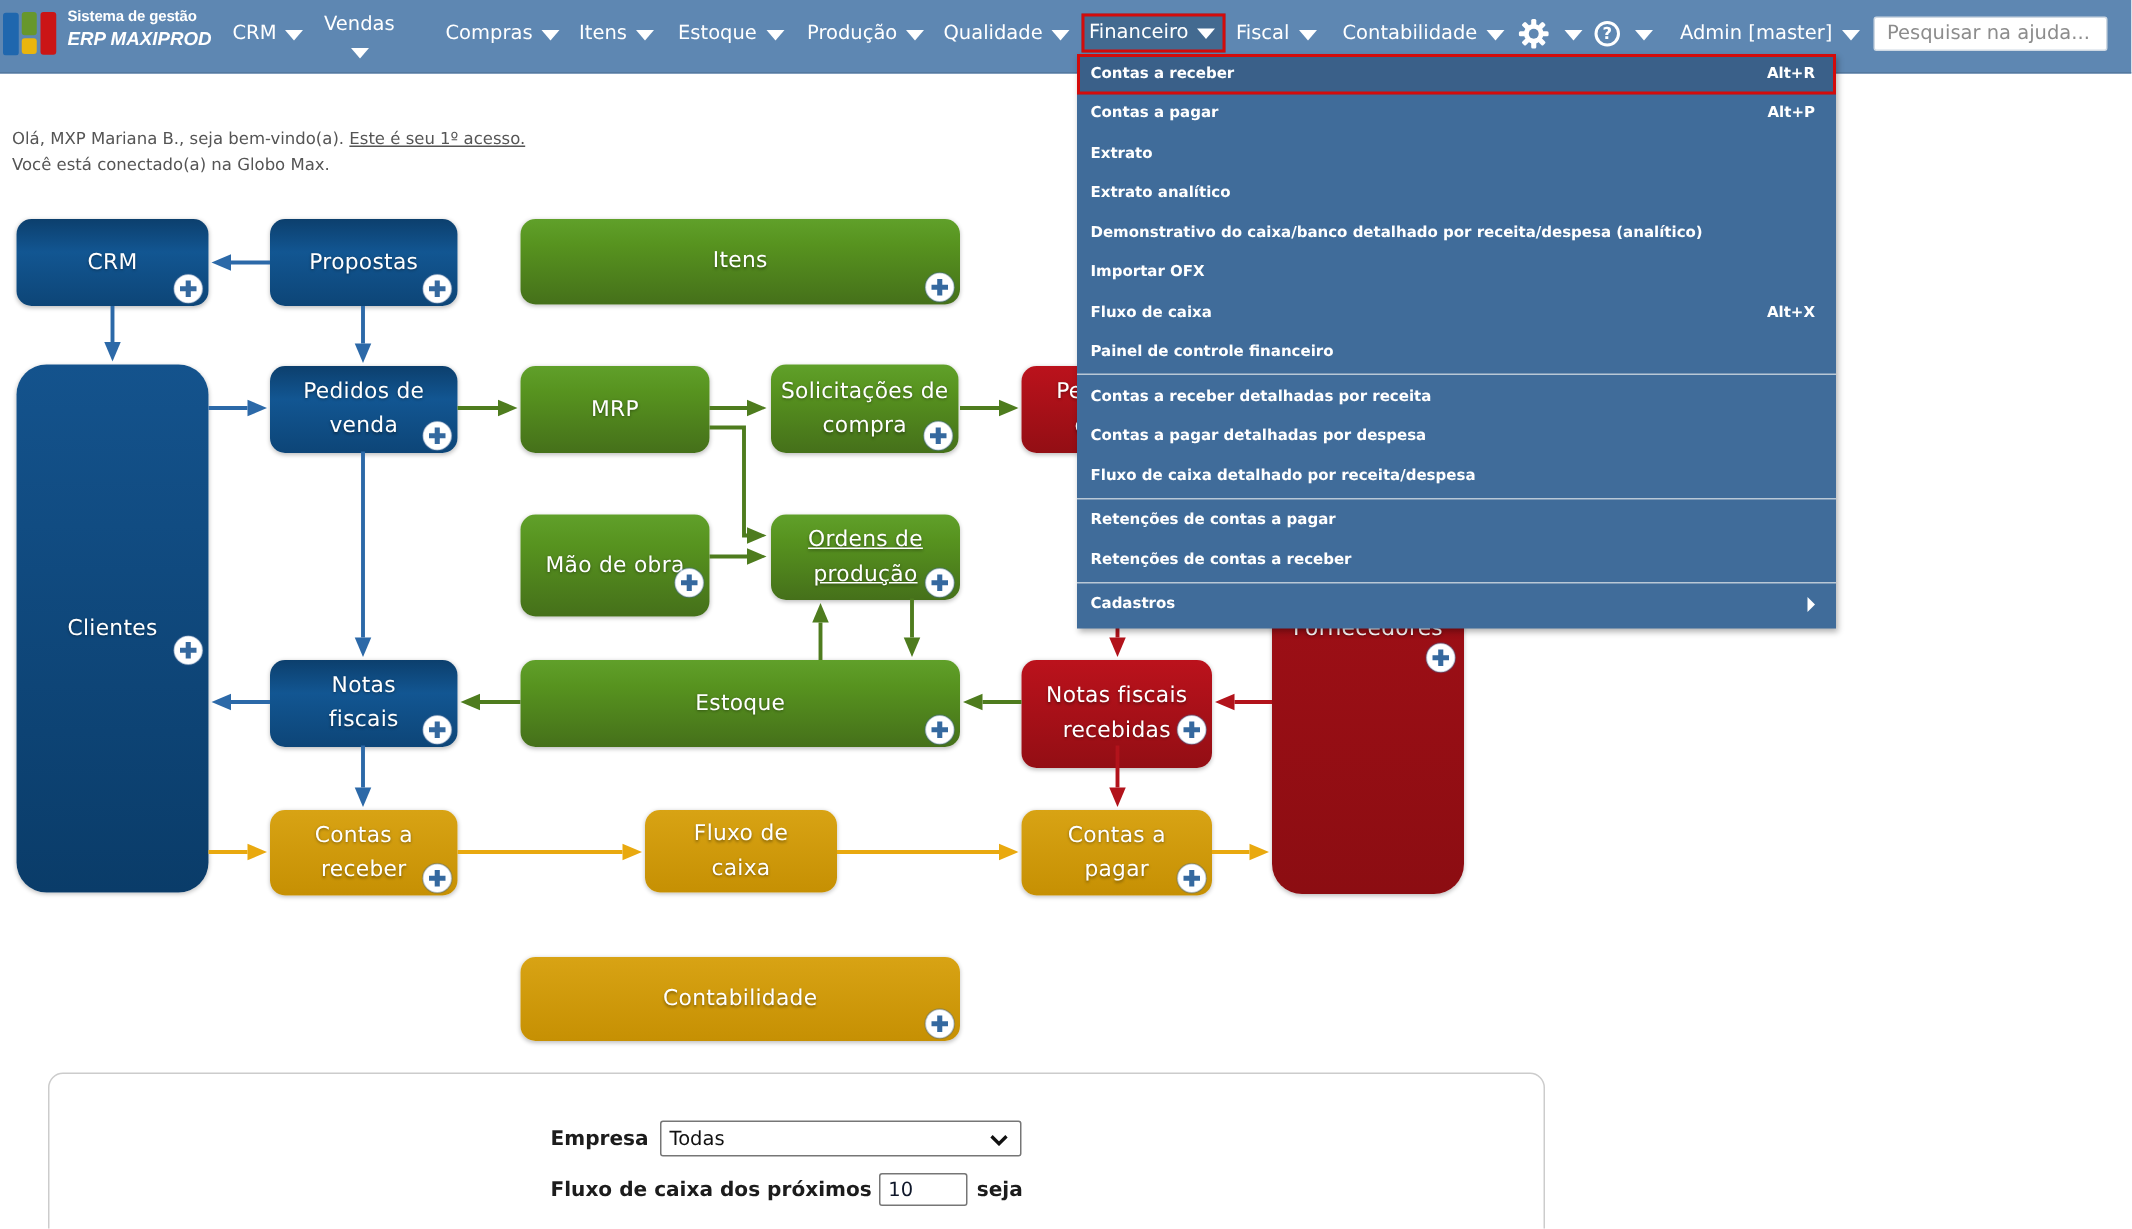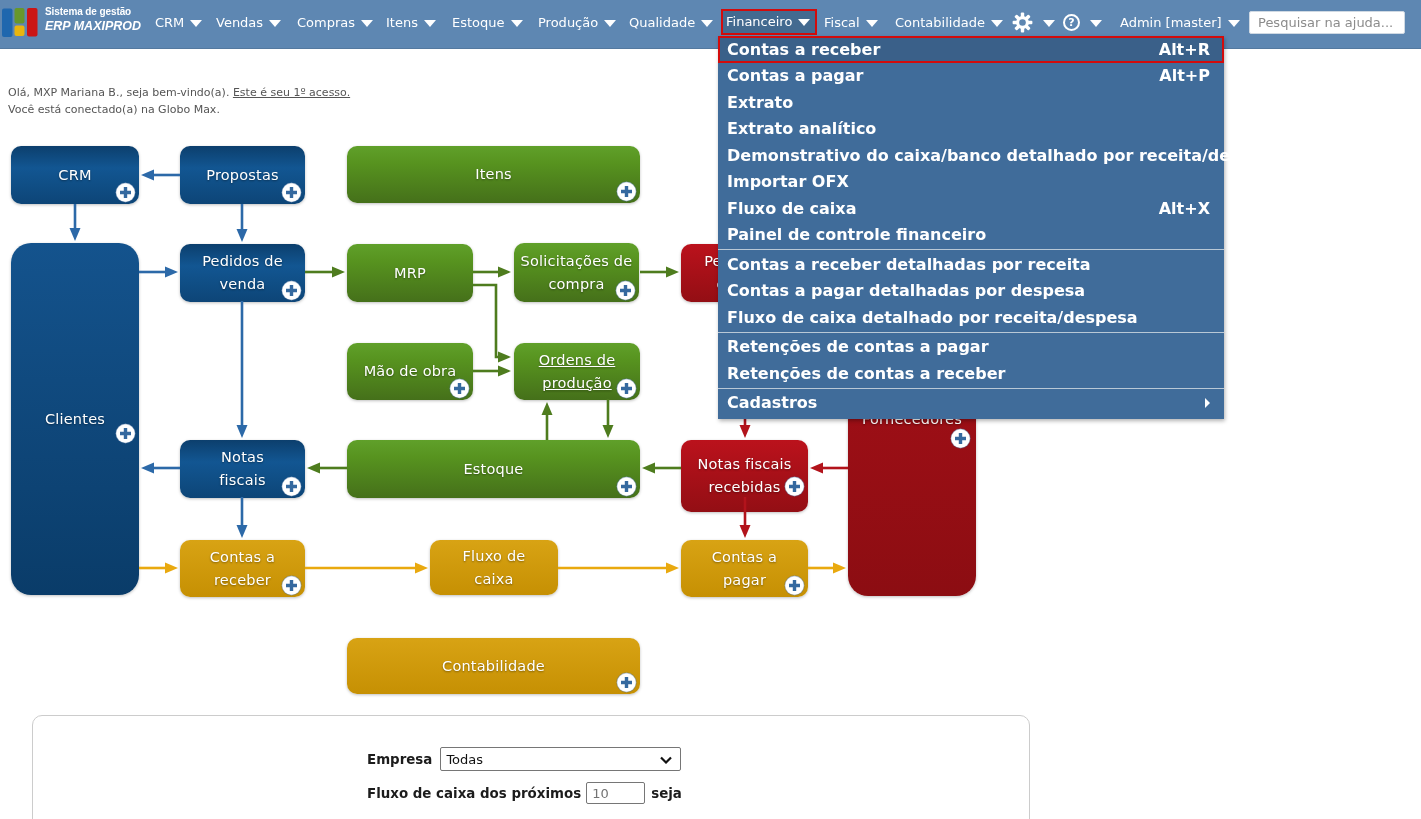--- a/index.html
+++ b/index.html
@@ -40,21 +40,21 @@
   #nav-search::placeholder { color:#8c8c8c; }
 
   
   #menu {
     position:absolute; left:718px; top:36px; width:506px; z-index:20;
     background:#406c9a; padding-bottom:3px;
     box-shadow:1px 2px 4px rgba(0,0,0,.3);
   }
   .menu-item {
     height:26.5px; display:flex; align-items:center; padding:0 14px 0 9px;
-    color:#fff; font-size:16px; font-weight:bold; cursor:pointer; white-space:nowrap;
+    color:#fff; font-size:10px; font-weight:bold; cursor:pointer; white-space:nowrap;
   }
   .menu-item .mi-label { flex:1 1 auto; }
   .menu-item .mi-shortcut { flex:0 0 auto; }
   .menu-item.highlighted { background:#3a6089; border:2px solid #d30b0b; padding:0 12px 0 7px; }
   .menu-sep { height:1px; background:#b9c8d6; margin:1px 0; }
   .submenu-caret { width:0; height:0; border-top:5px solid transparent; border-bottom:5px solid transparent; border-left:5px solid #fff; }
 
   
   #greeting { position:absolute; left:8px; top:84px; font-family:"DejaVu Sans", sans-serif; font-size:11px; color:#555; line-height:17.4px; }
   #greeting a { color:#555; text-decoration:underline; cursor:pointer; }
@@ -89,21 +89,21 @@
   #fluxo-row { top:66px; }
   #empresa-wrap { position:relative; display:inline-block; margin-left:8px; }
   #empresa-select {
     width:241px; height:24px; border:1px solid #767676; border-radius:2px; background:#fff;
     font-family:"DejaVu Sans", sans-serif; font-size:13px; color:#111; padding:0 5px;
     -webkit-appearance:none; appearance:none;
   }
   #empresa-chevron { position:absolute; right:9px; top:9px; pointer-events:none; }
   #fluxo-input {
     width:59px; height:22px; border:1px solid #767676; border-radius:2px; margin-left:5px;
-    font-family:"DejaVu Sans", sans-serif; font-size:13px; color:#737373; padding:0 5px; outline:none;
+    font-family:"DejaVu Sans", sans-serif; font-size:13px; color:#0f172a; padding:0 5px; outline:none;
   }
   #dias-label { margin-left:6px; }
 </style>
 </head>
 <body>
 
 <div id="page">
 
   <header id="nav">
     <div id="logo">
@@ -116,21 +116,21 @@
       <div id="logo-text">
         <span id="logo-small">Sistema de gestão</span>
         <span id="logo-big">ERP MAXIPROD</span>
       </div>
     </div>
     <nav id="nav-items">
         <div class="nav-item" style="left: 155px;">
           <span>CRM</span>
           <span class="caret"></span>
         </div>
-        <div class="nav-item" style="left: 216px;">
+        <div class="nav-item" style="left: 216px; flex-direction: column;">
           <span>Vendas</span>
           <span class="caret"></span>
         </div>
         <div class="nav-item" style="left: 297px;">
           <span>Compras</span>
           <span class="caret"></span>
         </div>
         <div class="nav-item" style="left: 386px;">
           <span>Itens</span>
           <span class="caret"></span>
@@ -342,21 +342,21 @@
         <path d="M10.5 5 v11 M5 10.5 h11" stroke="#35699f" stroke-width="3.4" stroke-linecap="butt"></path>
       </svg>
       <div class="dbox red" style="left: 681px; top: 244px; width: 127px; height: 58px;">
         <div>Pedidos de</div>
         <div>compra</div>
       </div>
       <svg class="plus-icon" width="21" height="21" viewBox="0 0 21 21" style="left: 783.5px; top: 279.5px;">
         <circle cx="10.5" cy="10.5" r="9.7" fill="#fff" stroke="rgba(60,100,150,0.35)" stroke-width="1.2"></circle>
         <path d="M10.5 5 v11 M5 10.5 h11" stroke="#35699f" stroke-width="3.4" stroke-linecap="butt"></path>
       </svg>
-      <div class="dbox green" style="left: 347px; top: 343px; width: 126px; height: 57px;">
+      <div class="dbox green" style="left: 347px; top: 343px; width: 126px; height: 68px;">
         <div>Mão de obra</div>
       </div>
       <svg class="plus-icon" width="21" height="21" viewBox="0 0 21 21" style="left: 448.5px; top: 377.5px;">
         <circle cx="10.5" cy="10.5" r="9.7" fill="#fff" stroke="rgba(60,100,150,0.35)" stroke-width="1.2"></circle>
         <path d="M10.5 5 v11 M5 10.5 h11" stroke="#35699f" stroke-width="3.4" stroke-linecap="butt"></path>
       </svg>
       <div class="dbox green" style="left: 514px; top: 343px; width: 126px; height: 57px; text-decoration: underline;">
         <div>Ordens de</div>
         <div>produção</div>
       </div>

